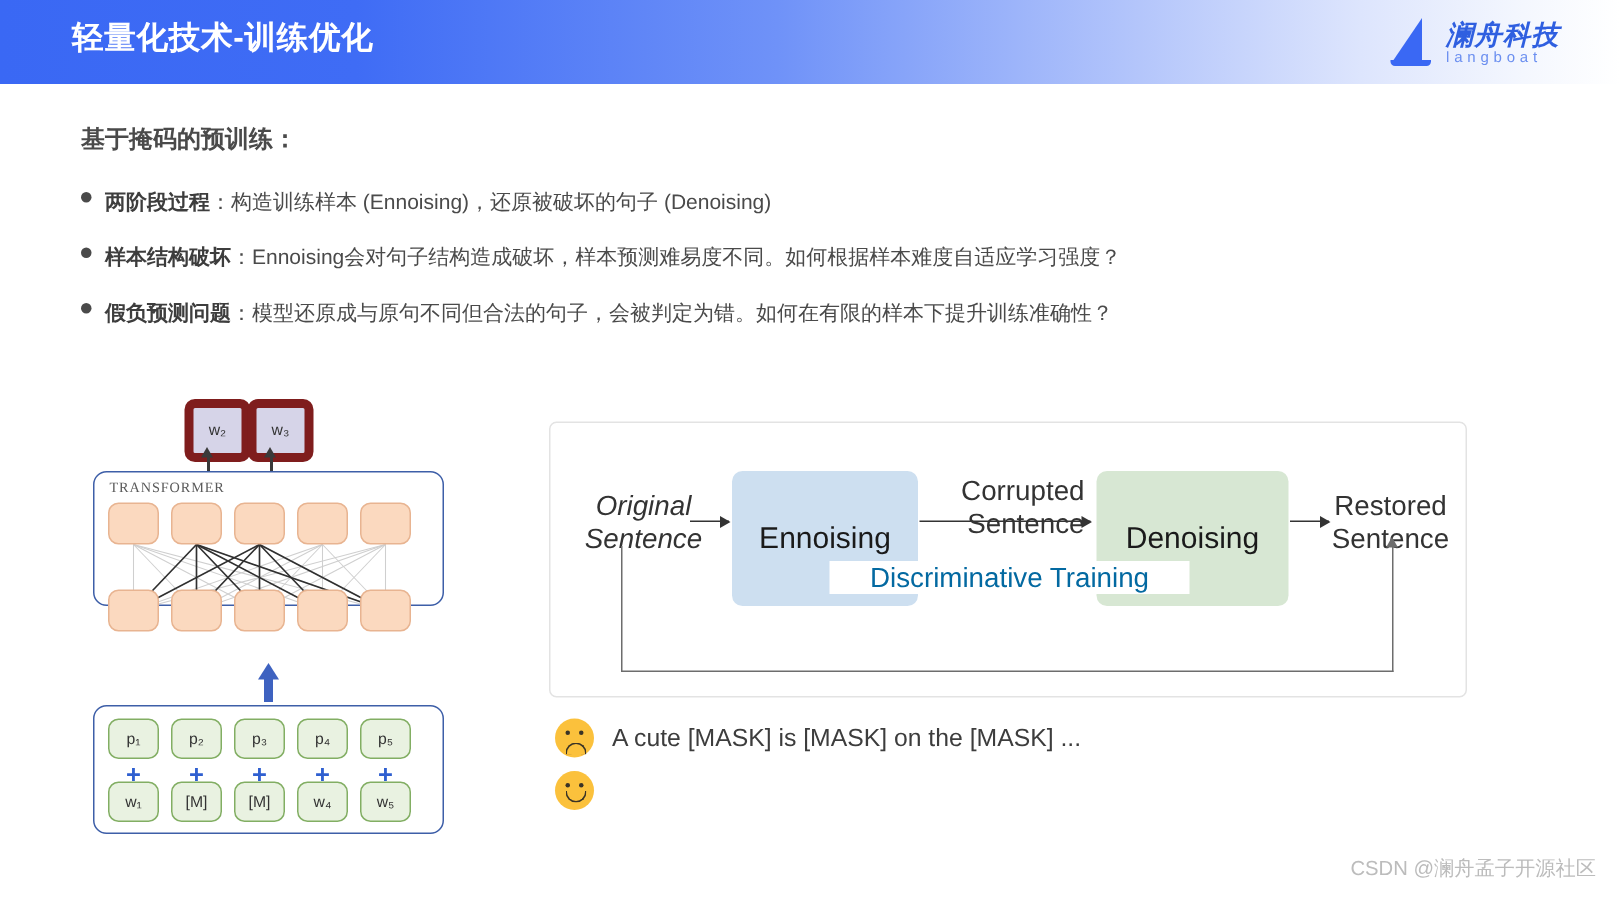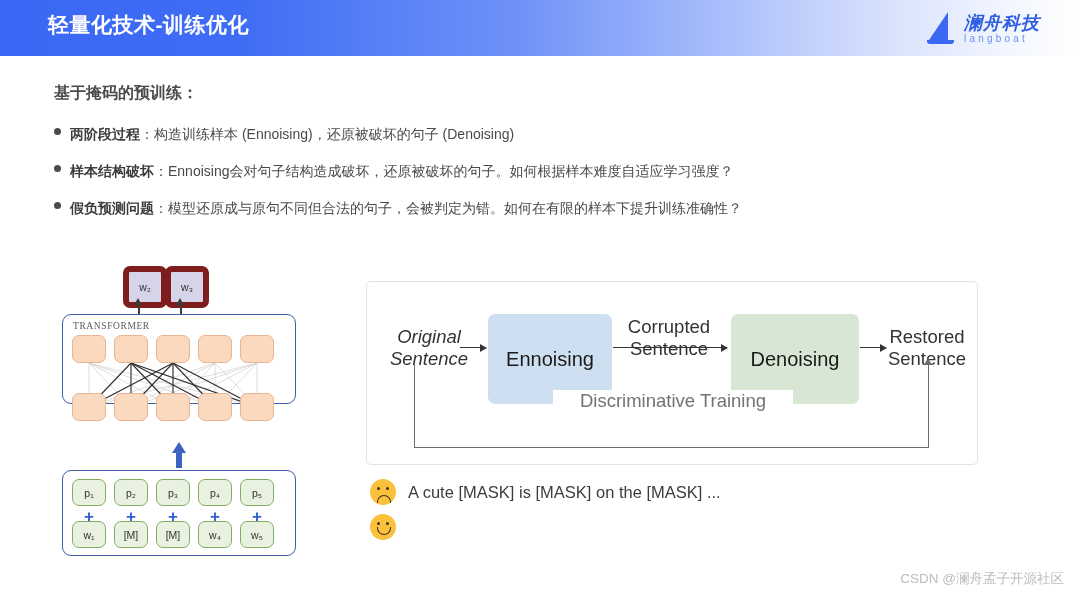--- a/index.html
+++ b/index.html
@@ -303,24 +303,24 @@
   .loop-head {
     position: absolute;
     width: 0; height: 0;
     border-left: 4.5px solid transparent;
     border-right: 4.5px solid transparent;
     border-bottom: 7.5px solid #6d6d6d;
   }
   .disc-label {
     position: absolute;
     left: 0; right: 0;
-    top: 108px;
+    top: 92px;
     text-align: center;
     font-size: 18.5px;
-    color: #737373;
+    color: #0369a1;
   }
 
   
   .sent-rows {
     position: absolute;
     left: 370px;
     top: 479px;
   }
   .sent-row {
     display: flex;
@@ -396,21 +396,21 @@
 
 <div class="bullets">
   <div class="bullet">
     <span class="dot"></span>
     <span class="lead">两阶段过程</span>
     <span class="rest">：构造训练样本 (Ennoising)，还原被破坏的句子 (Denoising)</span>
   </div>
   <div class="bullet">
     <span class="dot"></span>
     <span class="lead">样本结构破坏</span>
-    <span class="rest">：Ennoising会对句子结构造成破坏，还原被破坏的句子。如何根据样本难度自适应学习强度？</span>
+    <span class="rest">：Ennoising会对句子结构造成破坏，样本预测难易度不同。如何根据样本难度自适应学习强度？</span>
   </div>
   <div class="bullet">
     <span class="dot"></span>
     <span class="lead">假负预测问题</span>
     <span class="rest">：模型还原成与原句不同但合法的句子，会被判定为错。如何在有限的样本下提升训练准确性？</span>
   </div>
 </div>
 
 <div class="left-fig">
 
@@ -532,21 +532,21 @@
 
   <div class="flow-txt" style="left:8px; top:44px; width:108px;font-style:italic;">
     <div>Original</div>
     <div>Sentence</div>
   </div>
 
   <div class="arrow-h" style="left:93px; top:65px; width:26px;"></div>
 
   <div class="flow-box fb-blue" style="left:121px; top:32px; width:124px; height:90px;">Ennoising</div>
 
-  <div class="flow-txt" style="left:248px; top:34px; width:108px;">
+  <div class="flow-txt" style="left:248px; top:34px; width:108px;text-align:right;">
     <div>Corrupted</div>
     <div>Sentence</div>
   </div>
 
   <div class="arrow-h" style="left:246px; top:65px; width:114px;"></div>
 
   <div class="flow-box fb-green" style="left:364px; top:32px; width:128px; height:90px;">Denoising</div>
 
   <div class="arrow-h" style="left:493px; top:65px; width:26px;"></div>
 

